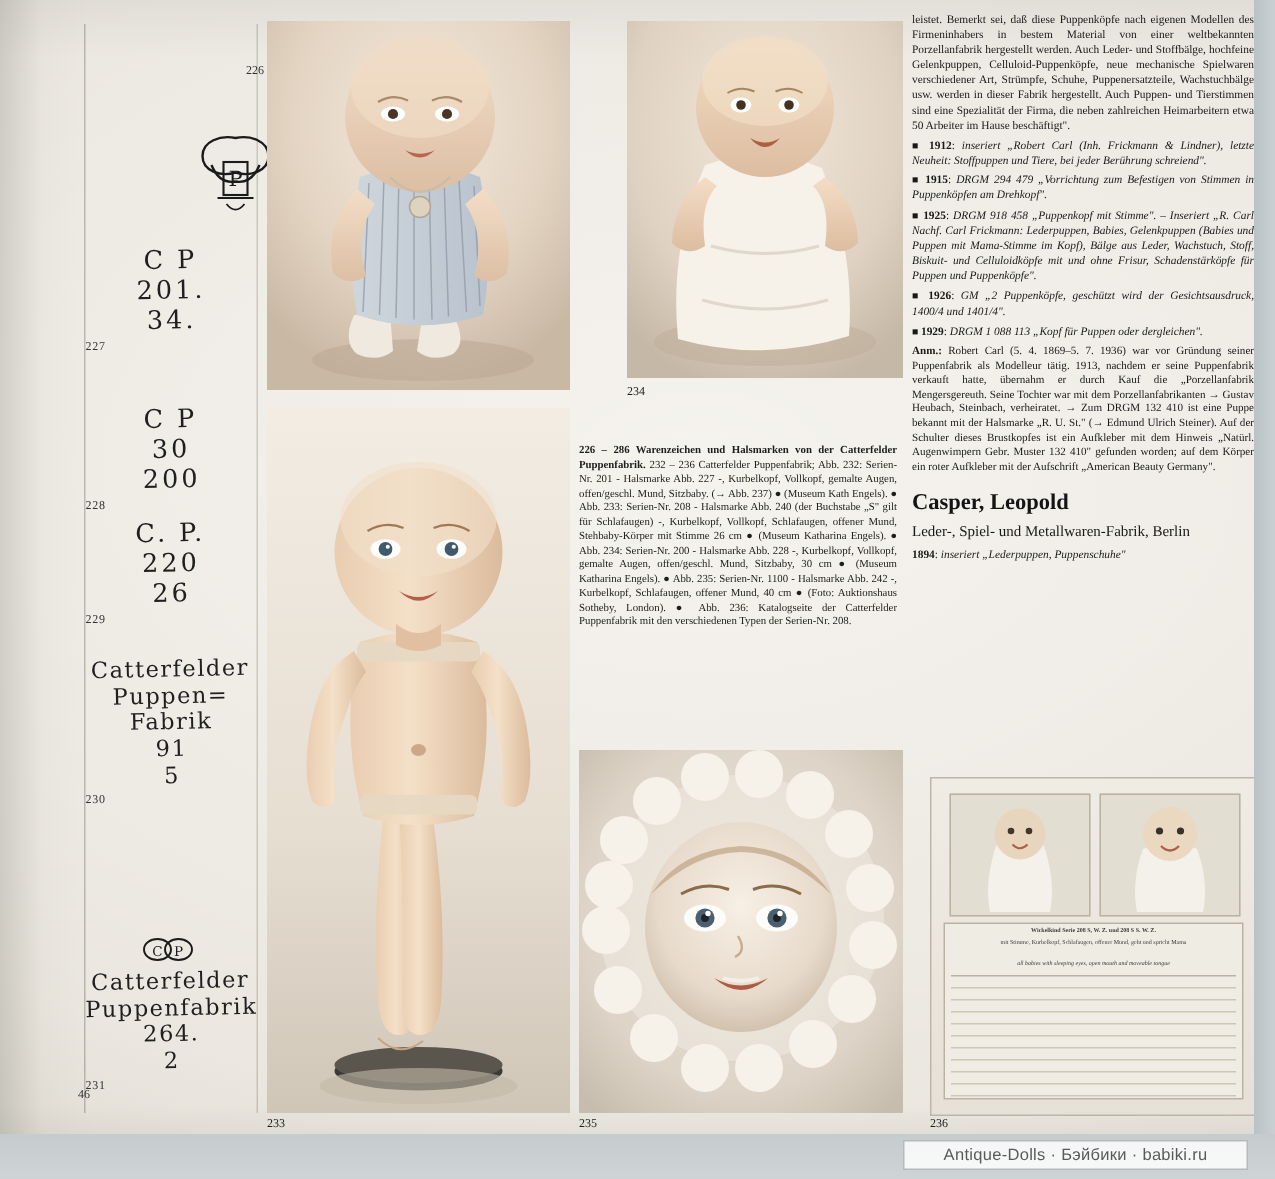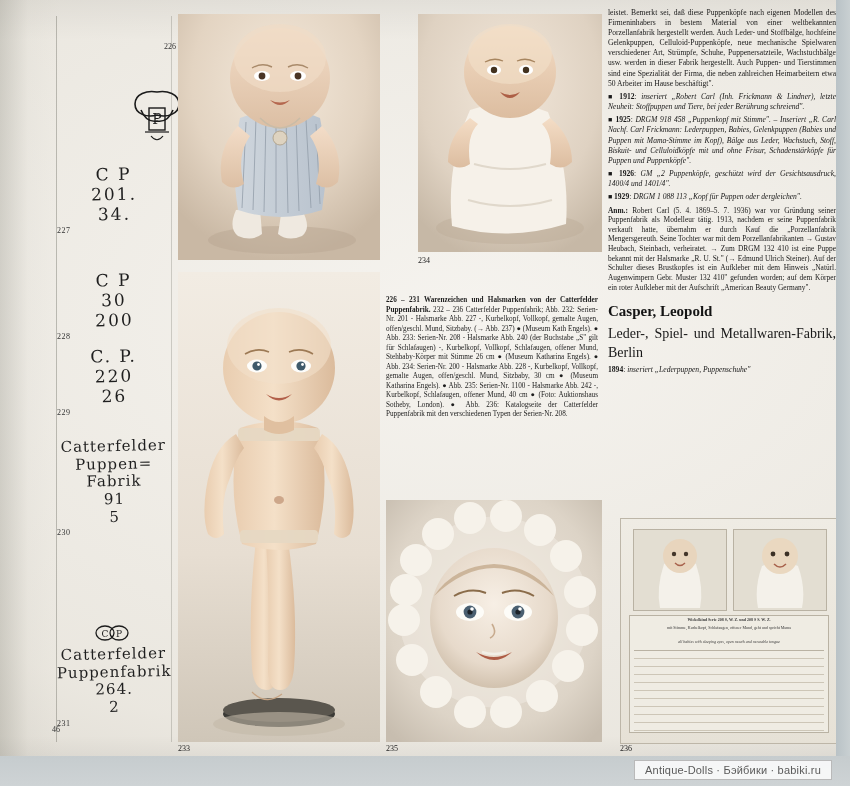--- a/index.html
+++ b/index.html
@@ -102,42 +102,42 @@
     font-family:"Liberation Serif", serif;
   }
   .rtext p{margin:0 0 3px 0;}
   .rtext .it{font-style:italic;}
   .rtext .bd{font-weight:bold;}
   .sq{font-size:7px;}
   h2.maker{
     font-family:"Liberation Serif", serif;
     font-size:15px;font-weight:bold;margin:10px 0 3px 0;color:#141414;
   }
-  .sub{font-size:14px;margin:0 0 6px 0;}
+  .sub{font-size:10px;margin:0 0 6px 0;}
   .anm{font-size:7.4px;line-height:1.3;text-align:justify;}
 
   
   #p236{position:absolute;left:620px;top:518px;width:216px;height:224px;
     background:linear-gradient(180deg,#efece4,#e6e1d6);
     border:1px solid #bdb6a8;overflow:hidden;}
   .adcell{position:absolute;background:#ded8cc;border:1px solid #b9b2a3;}
   .adtable{position:absolute;left:8px;top:96px;width:198px;height:116px;
     background:#efece3;border:1px solid #b9b2a3;}
   .adrow{height:7px;border-bottom:1px solid #cdc6b7;}
   .adtxt{position:absolute;font-size:4px;color:#3a3a3a;line-height:1.15;text-align:center;width:100%;}
 
   
   .folio{position:absolute;left:52px;bottom:52px;font-size:8px;color:#333;}
 
   
   .wm{
     position:absolute;right:18px;bottom:6px;
     background:rgba(255,255,255,.82);
     border:1px solid #b9b9b9;
-    padding:3px 10px;
+    padding:3px 26px;
     font-family:"Liberation Sans", sans-serif;
     font-size:11px;color:#5a5a5a;letter-spacing:.2px;
   }
 </style>
 </head>
 <body>
 
 <div id="page">
   <div id="pagewash"></div>
 
@@ -289,21 +289,21 @@
       <circle cx="76" cy="56" r="3.2" fill="#43321f"></circle>
       <circle cx="108" cy="56" r="3.2" fill="#43321f"></circle>
       <path d="M67 48 q9 -5 18 -1" stroke="#a7855f" stroke-width="1.3" fill="none"></path>
       <path d="M99 47 q9 -4 18 1" stroke="#a7855f" stroke-width="1.3" fill="none"></path>
       <path d="M82 78 q10 12 20 0 q-10 6 -20 0z" fill="#ad5f46"></path>
     </svg>
   </div>
   <div class="ph-label" style="left:418px;top:256px;">234</div>
 
   <div class="midtext">
-    <span class="lead">226 – 231  Warenzeichen und Halsmarken von der Catterfelder Puppenfabrik.</span>
+    <span class="lead">226 – 286  Warenzeichen und Halsmarken von der Catterfelder Puppenfabrik.</span>
     <span>232 – 236  Catterfelder Puppenfabrik; Abb. 232: Serien-Nr. 201 - Halsmarke Abb. 227 -, Kurbelkopf, Vollkopf, gemalte Augen, offen/geschl. Mund, Sitzbaby. (→ Abb. 237) ● (Museum Kath Engels).  ● Abb. 233: Serien-Nr. 208 - Halsmarke Abb. 240 (der Buchstabe „S" gilt für Schlafaugen) -, Kurbelkopf, Vollkopf, Schlafaugen, offener Mund, Stehbaby-Körper mit Stimme 26 cm ● (Museum Katharina Engels).  ● Abb. 234: Serien-Nr. 200 - Halsmarke Abb. 228 -, Kurbelkopf, Vollkopf, gemalte Augen, offen/geschl. Mund, Sitzbaby, 30 cm ● (Museum Katharina Engels).  ● Abb. 235: Serien-Nr. 1100 - Halsmarke Abb. 242 -, Kurbelkopf, Schlafaugen, offener Mund, 40 cm ● (Foto: Auktionshaus Sotheby, London).  ● Abb. 236: Katalogseite der Catterfelder Puppenfabrik mit den verschiedenen Typen der Serien-Nr. 208.</span>
   </div>
 
   <div class="photo" id="p233">
     <svg viewBox="0 0 202 470" width="202" height="470">
       <defs>
         <linearGradient id="bg233" x1="0" y1="0" x2="0" y2="1">
           <stop offset="0%" stop-color="#f2ece3"></stop>
             <stop offset="60%" stop-color="#e7ded2"></stop>
           <stop offset="100%" stop-color="#cfc6b8"></stop>
@@ -413,20 +413,24 @@
   <div class="ph-label" style="left:386px;top:744px;">235</div>
 
   <div class="col-right rtext">
     <p>leistet. Bemerkt sei, daß diese Puppenköpfe nach eigenen Modellen des Firmeninhabers in bestem Material von einer weltbekannten Porzellanfabrik hergestellt werden. Auch Leder- und Stoffbälge, hochfeine Gelenkpuppen, Celluloid-Puppenköpfe, neue mechanische Spielwaren verschiedener Art, Strümpfe, Schuhe, Puppenersatzteile, Wachstuchbälge usw. werden in dieser Fabrik hergestellt. Auch Puppen- und Tierstimmen sind eine Spezialität der Firma, die neben zahlreichen Heimarbeitern etwa 50 Arbeiter im Hause beschäftigt".</p>
 
     <p>
       <span class="sq">■ </span><span class="bd">1912</span>:
       <span class="it">inseriert „Robert Carl (Inh. Frickmann &amp; Lindner), letzte Neuheit: Stoffpuppen und Tiere, bei jeder Berührung schreiend".</span>
     </p>
     <p>
+      <span class="sq">■ </span><span class="bd">1915</span>:
+      <span class="it">DRGM 294 479 „Vorrichtung zum Befestigen von Stimmen in Puppenköpfen am Drehkopf".</span>
+    </p>
+    <p>
       <span class="sq">■ </span><span class="bd">1925</span>:
       <span class="it">DRGM 918 458 „Puppenkopf mit Stimme". – Inseriert „R. Carl Nachf. Carl Frickmann: Lederpuppen, Babies, Gelenkpuppen (Babies und Puppen mit Mama-Stimme im Kopf), Bälge aus Leder, Wachstuch, Stoff, Biskuit- und Celluloidköpfe mit und ohne Frisur, Schadenstärköpfe für Puppen und Puppenköpfe".</span>
     </p>
     <p>
       <span class="sq">■ </span><span class="bd">1926</span>:
       <span class="it">GM „2 Puppenköpfe, geschützt wird der Gesichtsausdruck, 1400/4 und 1401/4".</span>
     </p>
     <p>
       <span class="sq">■ </span><span class="bd">1929</span>:
       <span class="it">DRGM 1 088 113 „Kopf für Puppen oder dergleichen".</span>

